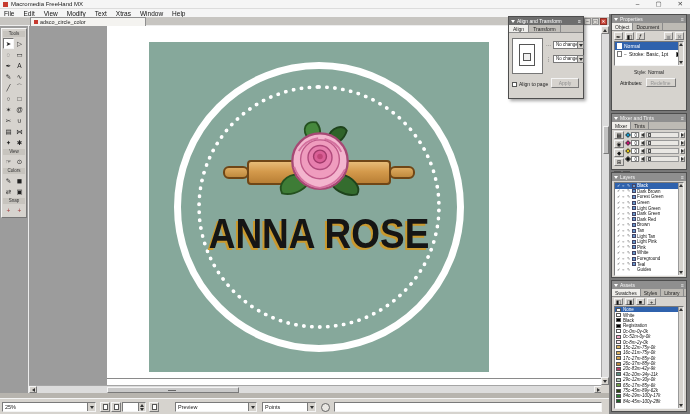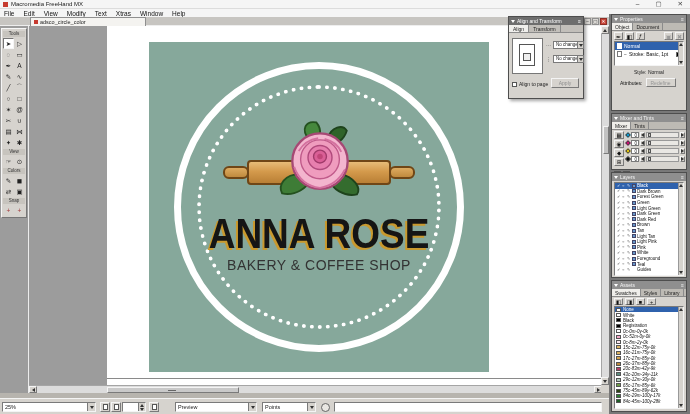--- a/index.html
+++ b/index.html
@@ -356,21 +356,20 @@
         <circle cx="52" cy="44" r="30" fill="#f3b5ce" stroke="#a64874" stroke-width="2.5"></circle>
         <path d="M24 50 Q31 70 52 73 Q70 70 79 53" fill="none" stroke="#d4719f" stroke-width="2"></path>
         <path d="M29 33 Q36 21 50 19" fill="none" stroke="#d4719f" stroke-width="2"></path>
         <path d="M75 34 Q70 23 57 20" fill="none" stroke="#d4719f" stroke-width="2"></path>
         <circle cx="52" cy="42" r="21" fill="#ef9cbe" stroke="#c05a8a" stroke-width="1.5"></circle>
         <circle cx="52" cy="40" r="13" fill="#e77fae" stroke="#b04a7c" stroke-width="1.5"></circle>
         <circle cx="52" cy="39" r="7" fill="#da5f96" stroke="#a03a6a" stroke-width="1.5"></circle>
         <circle cx="52" cy="39" r="3" fill="#c04578"></circle>
       </svg>
       <div class="logo-title">ANNA ROSE</div>
-      <div class="logo-sub">BAKERY &amp; COFFEE SHOP</div>
     </div>
 
     <div class="vsb">
       <div class="sb-arr" style="top:0;right:0">
           <span class="tri-u"></span>
         </div>
       <div class="thumb"></div>
       <div class="sb-arr" style="bottom:0;right:0">
           <span class="tri-d"></span>
         </div>

